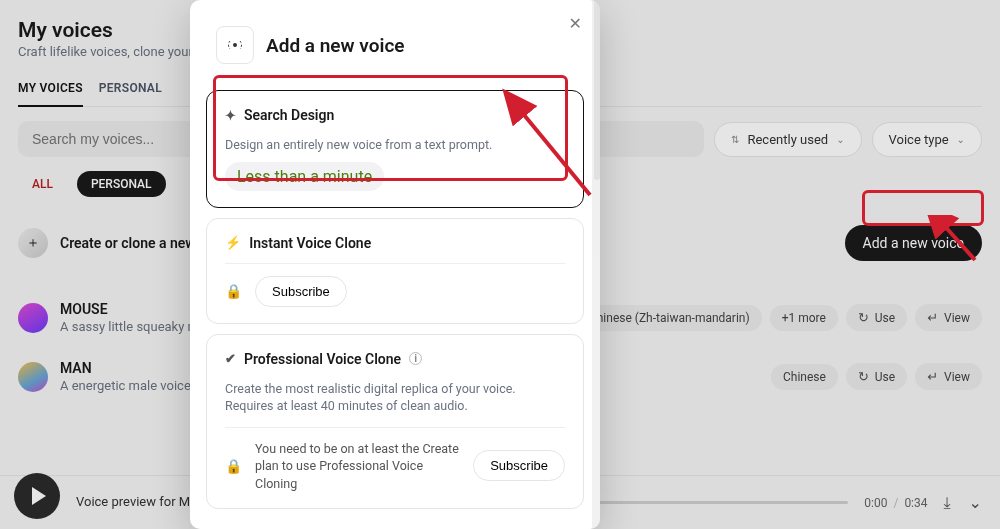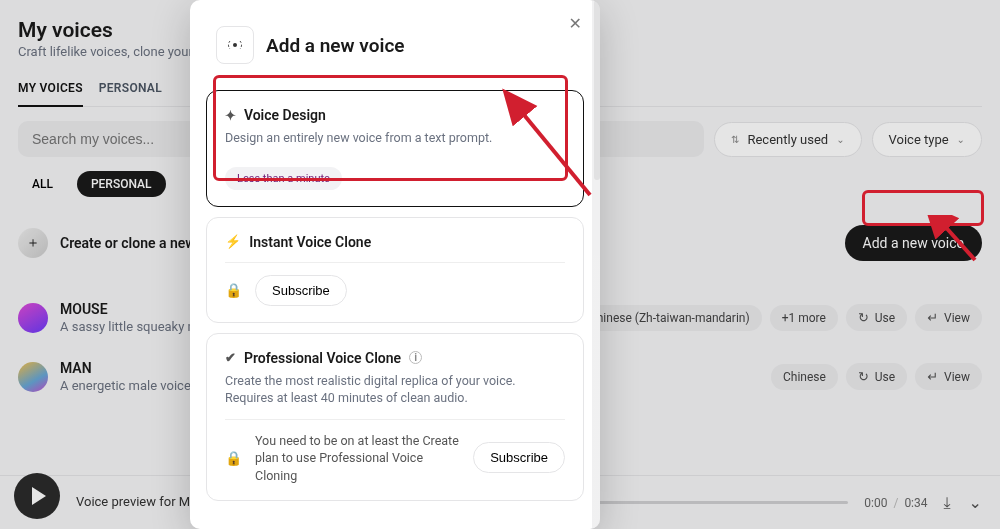--- a/index.html
+++ b/index.html
@@ -43,21 +43,21 @@
     align-items: center;
     gap: 8px;
     cursor: pointer;
     color: #333;
   }
   .chevron-small { font-size: 10px; color: #888; }
 
   .filter-row { display: flex; gap: 10px; margin-top: 14px; align-items: center; font-size: 12px; }
   .filter-pill { padding: 6px 14px; border-radius: 999px; cursor: pointer; color: #333; font-weight: 500; }
   .filter-pill.dark { background: #1a1a1a; color: #fff; }
-  .filter-pill.plain { color: #000000; }
+  .filter-pill.plain { color: #b91c1c; }
 
   .voice-row { display: flex; align-items: center; gap: 12px; margin-top: 20px; padding: 6px 0; }
   .avatar {
     width: 30px; height: 30px; border-radius: 50%;
     background: linear-gradient(135deg,#eee,#ccc);
     display: flex; align-items: center; justify-content: center;
     flex-shrink: 0;
     font-size: 14px;
   }
   .avatar.purple { background: linear-gradient(150deg,#e14bd6,#6b3bfb); }
@@ -173,29 +173,29 @@
     border: 1px solid #e5e5e7;
     border-radius: 12px;
     padding: 16px 18px;
     margin-top: 10px;
     background: #fff;
   }
   .card.selected {
     border: 1.5px solid #111;
   }
   .card-head { display: flex; align-items: center; gap: 8px; font-size: 14px; font-weight: 600; }
-  .card-desc { font-size: 12.5px; color: #6b7280; margin-top: 6px; line-height: 1.4; }
+  .card-desc { font-size: 12.5px; color: #6b7280; margin-top: 13px; line-height: 1.4; }
   .duration-pill {
     display: inline-block;
     background: #f2f2f4;
     border-radius: 999px;
     padding: 5px 12px;
-    font-size: 11px;
-    color: #701a75;
-    margin-top: 20px;
+    font-size: 16px;
+    color: #4d7c0f;
+    margin-top: 8px;
   }
 
   .locked-row {
     display: flex; align-items: center; gap: 12px;
     margin-top: 12px;
     border-top: 1px solid #eee;
     padding-top: 12px;
   }
   .lock-icon { color: #888; font-size: 14px; width: 18px; text-align: center; }
   .locked-text { flex: 1; font-size: 12.5px; color: #555; line-height: 1.4; }
@@ -347,21 +347,21 @@
       </svg>
     </div>
     <div class="modal-title">Add a new voice</div>
   </div>
 
   <div class="modal-body">
 
     <div class="card selected">
       <div class="card-head">
         <span class="small-icon">✦</span>
-        <span>Voice Design</span>
+        <span>Search Design</span>
       </div>
       <div class="card-desc">Design an entirely new voice from a text prompt.</div>
       <span class="duration-pill">Less than a minute</span>
     </div>
 
     <div class="card">
       <div class="card-head">
         <span class="small-icon">⚡</span>
         <span>Instant Voice Clone</span>
       </div>

